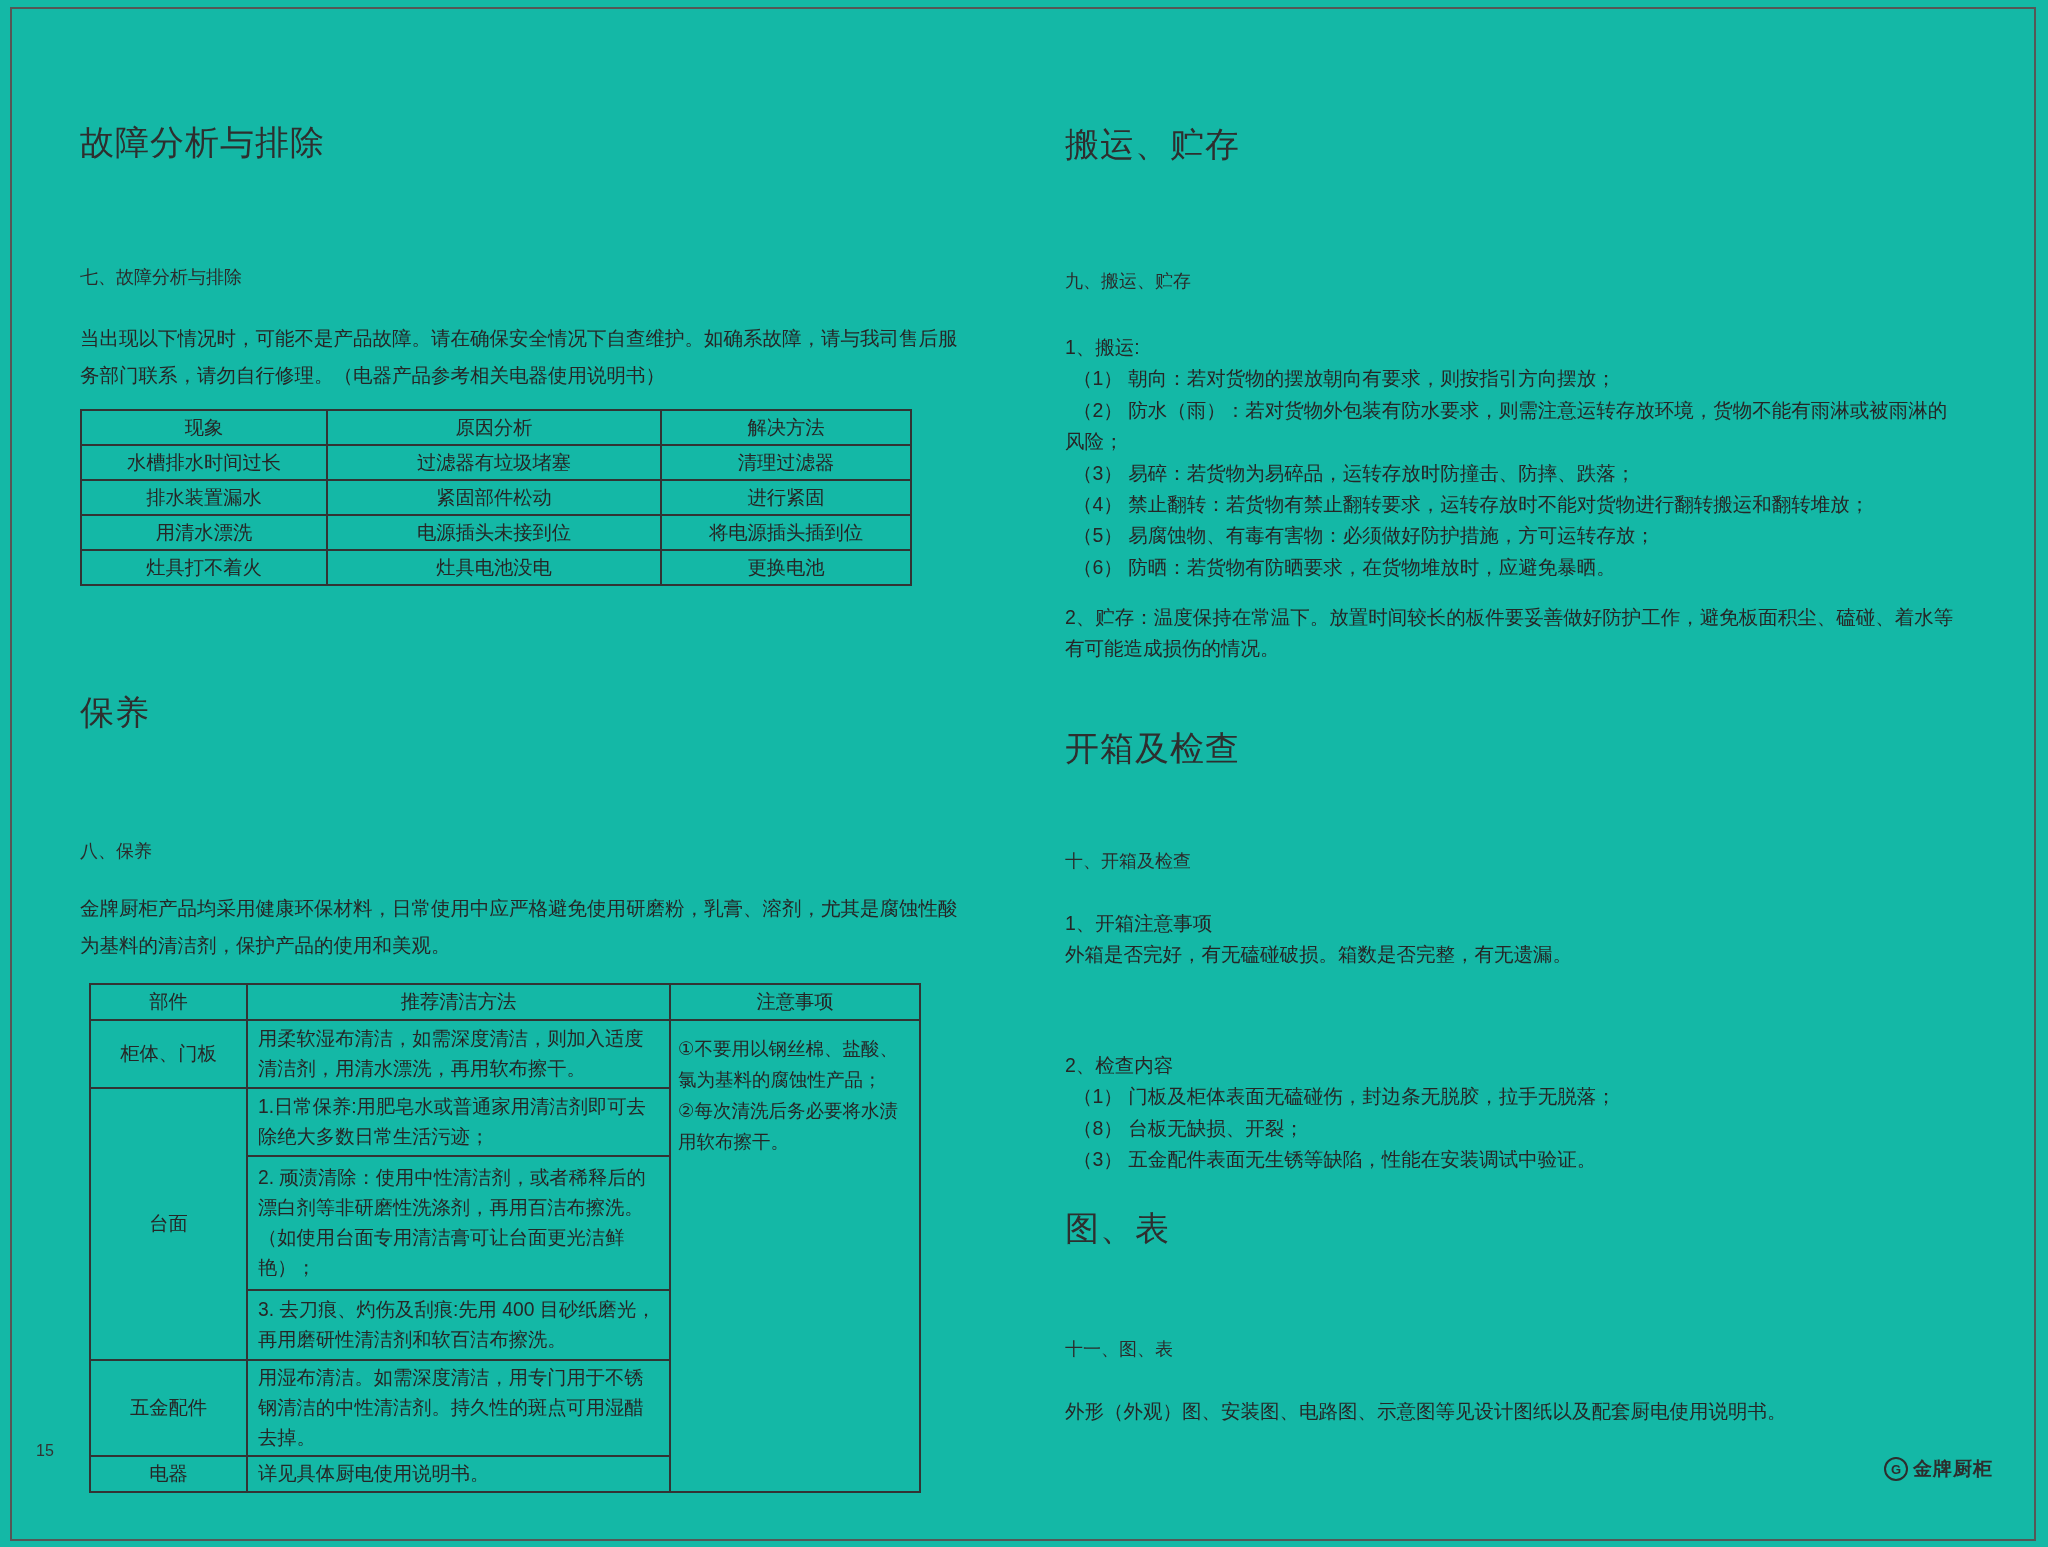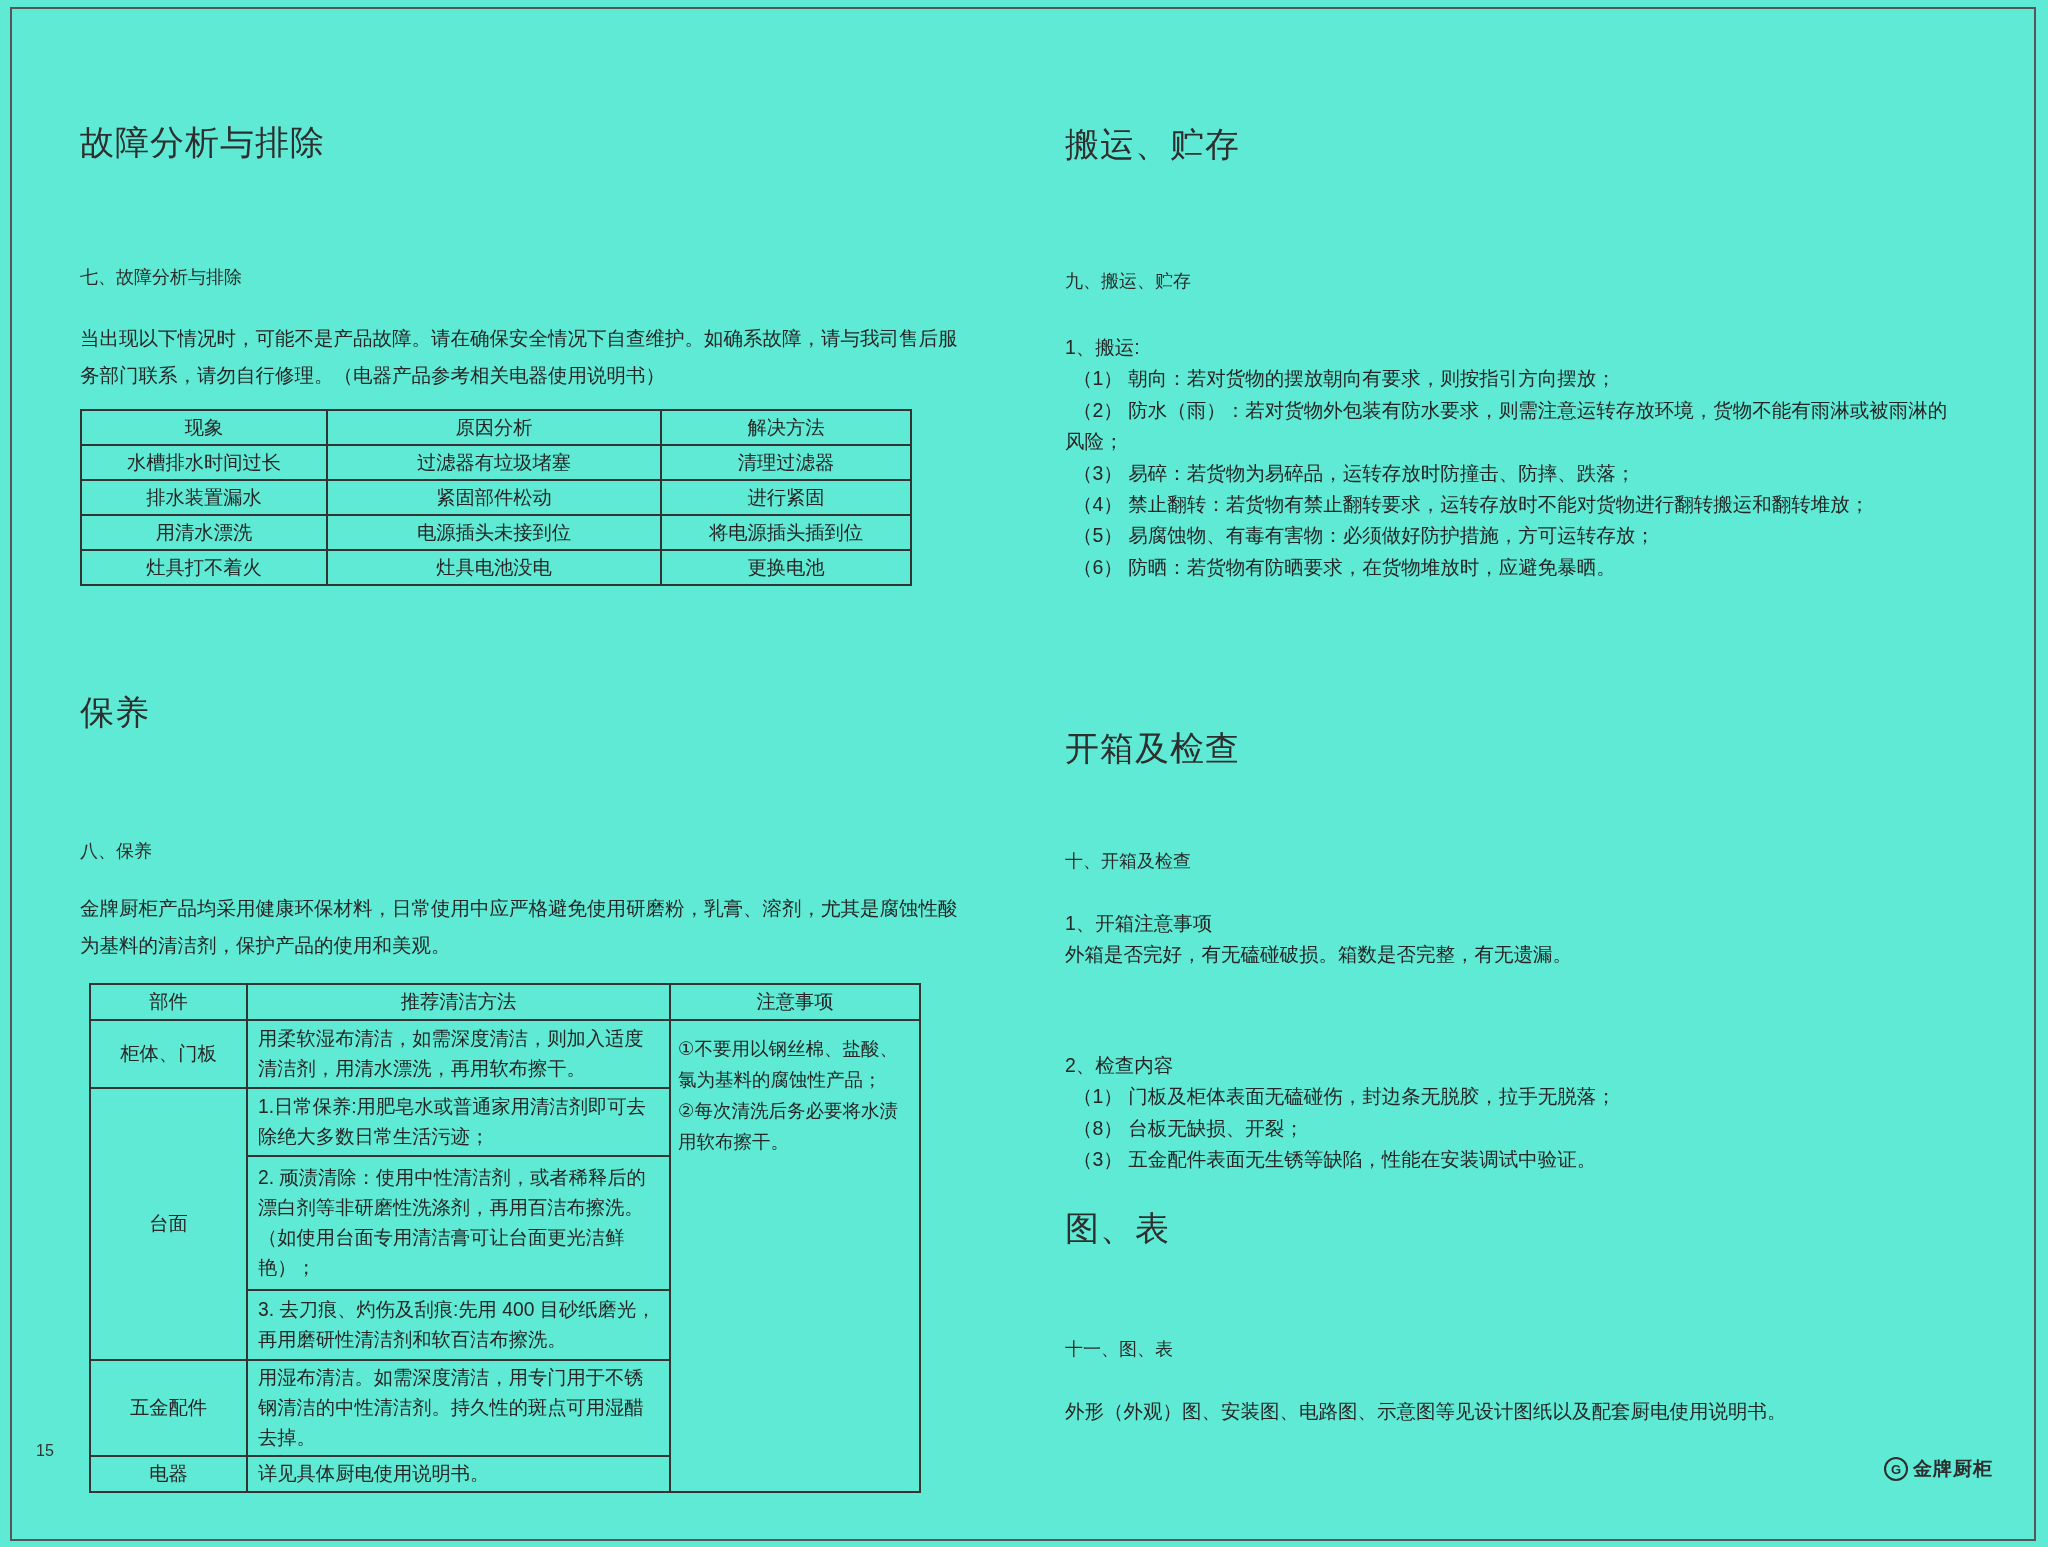--- a/index.html
+++ b/index.html
@@ -1,17 +1,17 @@
 <!DOCTYPE html>
 <html><head>
 <meta charset="utf-8">
 <style>
   html,body{margin:0;padding:0;background:#e8e8e8;}
   #canvas{
-    position:relative;width:2048px;height:1547px;background:#5eead4;
+    position:relative;width:2048px;height:1547px;background:#14b8a6;
     font-family:"Liberation Sans","DejaVu Sans",sans-serif;
     color:#262626;overflow:hidden;
   }
   #frame{
     position:absolute;left:10px;top:7px;width:2022px;height:1530px;
     border:2px solid #565656;pointer-events:none;
   }
   .abs{position:absolute;}
   .h1{font-size:34px;line-height:44px;color:#2e2e2e;font-weight:400;letter-spacing:1px;}
   .h3{font-size:18px;line-height:26px;color:#2b2b2b;font-weight:400;}
@@ -142,20 +142,21 @@
     <div class="abs flow" style="left:0;top:332px;width:890px;">
       <div>1、搬运:</div>
       <div class="indent">（1） 朝向：若对货物的摆放朝向有要求，则按指引方向摆放；</div>
       <div class="indent">（2） 防水（雨）：若对货物外包装有防水要求，则需注意运转存放环境，货物不能有雨淋或被雨淋的风险；</div>
       <div class="indent">（3） 易碎：若货物为易碎品，运转存放时防撞击、防摔、跌落；</div>
       <div class="indent">（4） 禁止翻转：若货物有禁止翻转要求，运转存放时不能对货物进行翻转搬运和翻转堆放；</div>
       <div class="indent">（5） 易腐蚀物、有毒有害物：必须做好防护措施，方可运转存放；</div>
       <div class="indent">（6） 防晒：若货物有防晒要求，在货物堆放时，应避免暴晒。</div>
     </div>
 
+    <div class="abs flow" style="left:0;top:602px;width:890px;">2、贮存：温度保持在常温下。放置时间较长的板件要妥善做好防护工作，避免板面积尘、磕碰、着水等有可能造成损伤的情况。</div>
 
     <div class="abs h1" style="left:0;top:726px;">开箱及检查</div>
 
     <div class="abs h3" style="left:0;top:848px;">十、开箱及检查</div>
 
     <div class="abs flow pre" style="left:0;top:908px;width:890px;">1、开箱注意事项
 外箱是否完好，有无磕碰破损。箱数是否完整，有无遗漏。</div>
 
     <div class="abs flow" style="left:0;top:1004px;width:890px;margin-top:46px;">
       <div>2、检查内容</div>

